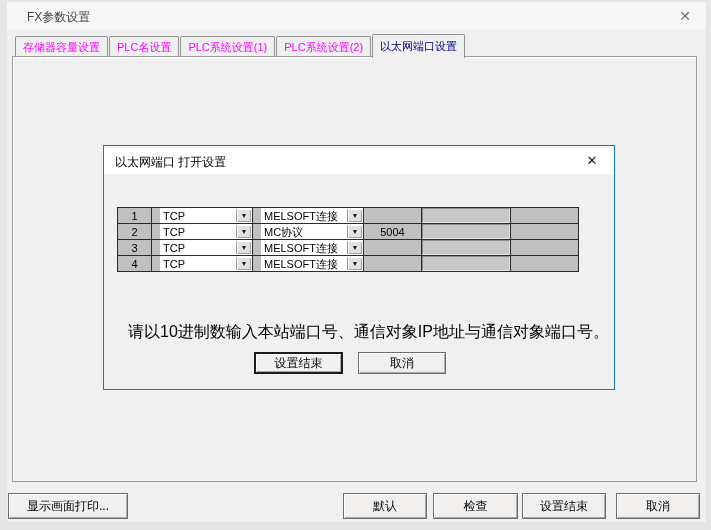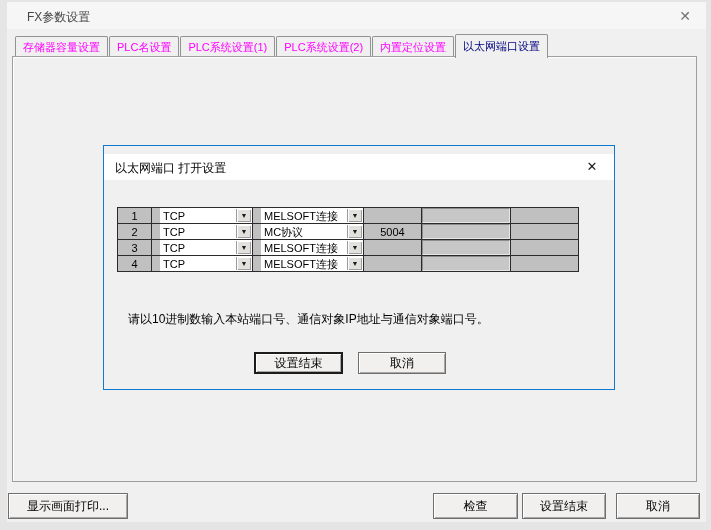--- a/index.html
+++ b/index.html
@@ -22,21 +22,21 @@
   .combo .arrow { position:absolute; right:1px; top:1px; bottom:1px; width:15px; background:#e3e1dd; border-left:1px solid #9a9a9a; box-shadow:inset 1px 1px 0 #ffffff, inset -1px -1px 0 #9f9f9f; font-size:7px; color:#1a1a1a; text-align:center; line-height:16px; }
   .groupbox { position:absolute; border:1px solid #9c9c9c; box-shadow:1px 1px 0 #ffffff, inset 1px 1px 0 #ffffff; }
   .grouplabel { position:absolute; font-size:11px; color:#000; background:#f0f0f0; padding:0 3px; }
   .lbl { position:absolute; font-size:11px; color:#000; white-space:nowrap; }
   .radio { position:absolute; width:12px; height:12px; border-radius:50%; background:#fff; border:1px solid #6b6b6b; box-shadow:inset 1px 1px 1px #b9b9b9; }
   .radio .dot { position:absolute; left:3px; top:3px; width:4px; height:4px; border-radius:50%; background:#000; }
   .checkbox { position:absolute; width:12px; height:12px; background:#fff; border:1px solid #6b6b6b; box-shadow:inset 1px 1px 1px #c4c4c4; }
   .navy { color:#000080; }
   
   .modal { position:absolute; left:103px; top:145px; width:512px; height:245px; background:#f0f0f0; border:1px solid #1079d0; z-index:10; }
-  .modal-titlebar { position:absolute; left:0; top:8px; width:100%; height:26px; background:#ffffff; }
+  .modal-titlebar { position:absolute; left:0; top:2px; width:100%; height:26px; background:#ffffff; }
   .modal-title { position:absolute; left:11px; top:6px; font-size:12px; color:#000; }
   .modal-close { position:absolute; right:12px; top:3px; width:20px; height:20px; font-size:13px; color:#1a1a1a; text-align:center; line-height:20px; }
   table.grid { position:absolute; left:13px; top:61px; border-collapse:collapse; table-layout:fixed; }
   table.grid td, table.grid th { border:1px solid #2b2b2b; padding:0; font-weight:normal; background:#c0c0c0; font-size:11px; color:#000; }
   table.grid th { text-align:center; line-height:13px; height:33px; }
   table.grid td { height:16px; }
   td.rowno { text-align:center; }
   td.cellcombo { background:#ffffff; position:relative; }
   .cellcombo .combo { left:0; top:0; right:0; bottom:0; border:none; }
   .cellcombo .combo .val { line-height:16px; }
@@ -54,21 +54,20 @@
     <div class="titlebar">
       <span class="title-text">FX参数设置</span>
       <span class="win-close">✕</span>
     </div>
 
     <div class="tabstrip">
       <div class="tab">存储器容量设置</div>
       <div class="tab">PLC名设置</div>
       <div class="tab">PLC系统设置(1)</div>
       <div class="tab">PLC系统设置(2)</div>
-      <div class="tab">内置定位设置</div>
       <div class="tab active">以太网端口设置</div>
     </div>
 
     <div class="panel"></div>
 
     <span class="lbl" style="left:33px; top:102px; font-size:12px;">使用CH</span>
     <div class="combo" style="left:98px; top:99px; width:86px; height:21px;">
       <span class="val">CH1</span>
       <span class="arrow">▼</span>
     </div>
@@ -92,20 +91,21 @@
 
     <div class="radio" style="left:54px; top:392px;"></div>
     <span class="lbl" style="left:72px; top:392px; font-size:12px;">ASCII码通信</span>
 
     <div class="checkbox" style="left:51px; top:425px;"></div>
     <span class="lbl" style="left:71px; top:424px; font-size:12px;">禁止与MELSOFT直接连接</span>
     <div class="checkbox" style="left:51px; top:444px;"></div>
     <span class="lbl" style="left:71px; top:443px; font-size:12px;">不响应网络上的CPU搜索</span>
 
     <div class="btn" style="left:1px; top:491px; width:120px; height:26px; line-height:24px;">显示画面打印...</div>
+    <div class="btn" style="left:336px; top:491px; width:84px; height:26px; line-height:24px;">默认</div>
     <div class="btn" style="left:426px; top:491px; width:85px; height:26px; line-height:24px;">检查</div>
     <div class="btn" style="left:515px; top:491px; width:84px; height:26px; line-height:24px;">设置结束</div>
     <div class="btn" style="left:609px; top:491px; width:84px; height:26px; line-height:24px;">取消</div>
   </div>
 
   <div class="modal">
     <div class="modal-titlebar">
       <span class="modal-title">以太网端口 打开设置</span>
       <span class="modal-close">✕</span>
     </div>
@@ -196,18 +196,18 @@
             </td>
         <td></td>
         <td class="cellip">
               <div class="ipbox"></div>
             </td>
         <td></td>
       </tr>
     </tbody>
       </table>
 
-    <span class="lbl" style="left:24px; top:165px; font-size:12px;">请以10进制数输入本站端口号、通信对象IP地址与通信对象端口号。</span>
+    <span class="lbl" style="left:24px; top:176px; font-size:16px;">请以10进制数输入本站端口号、通信对象IP地址与通信对象端口号。</span>
 
     <div class="btn btn-default" style="left:150px; top:206px; width:89px; height:22px; line-height:18px;">设置结束</div>
     <div class="btn" style="left:254px; top:206px; width:88px; height:22px; line-height:20px;">取消</div>
   </div>
 </div>
 
 </body></html>

